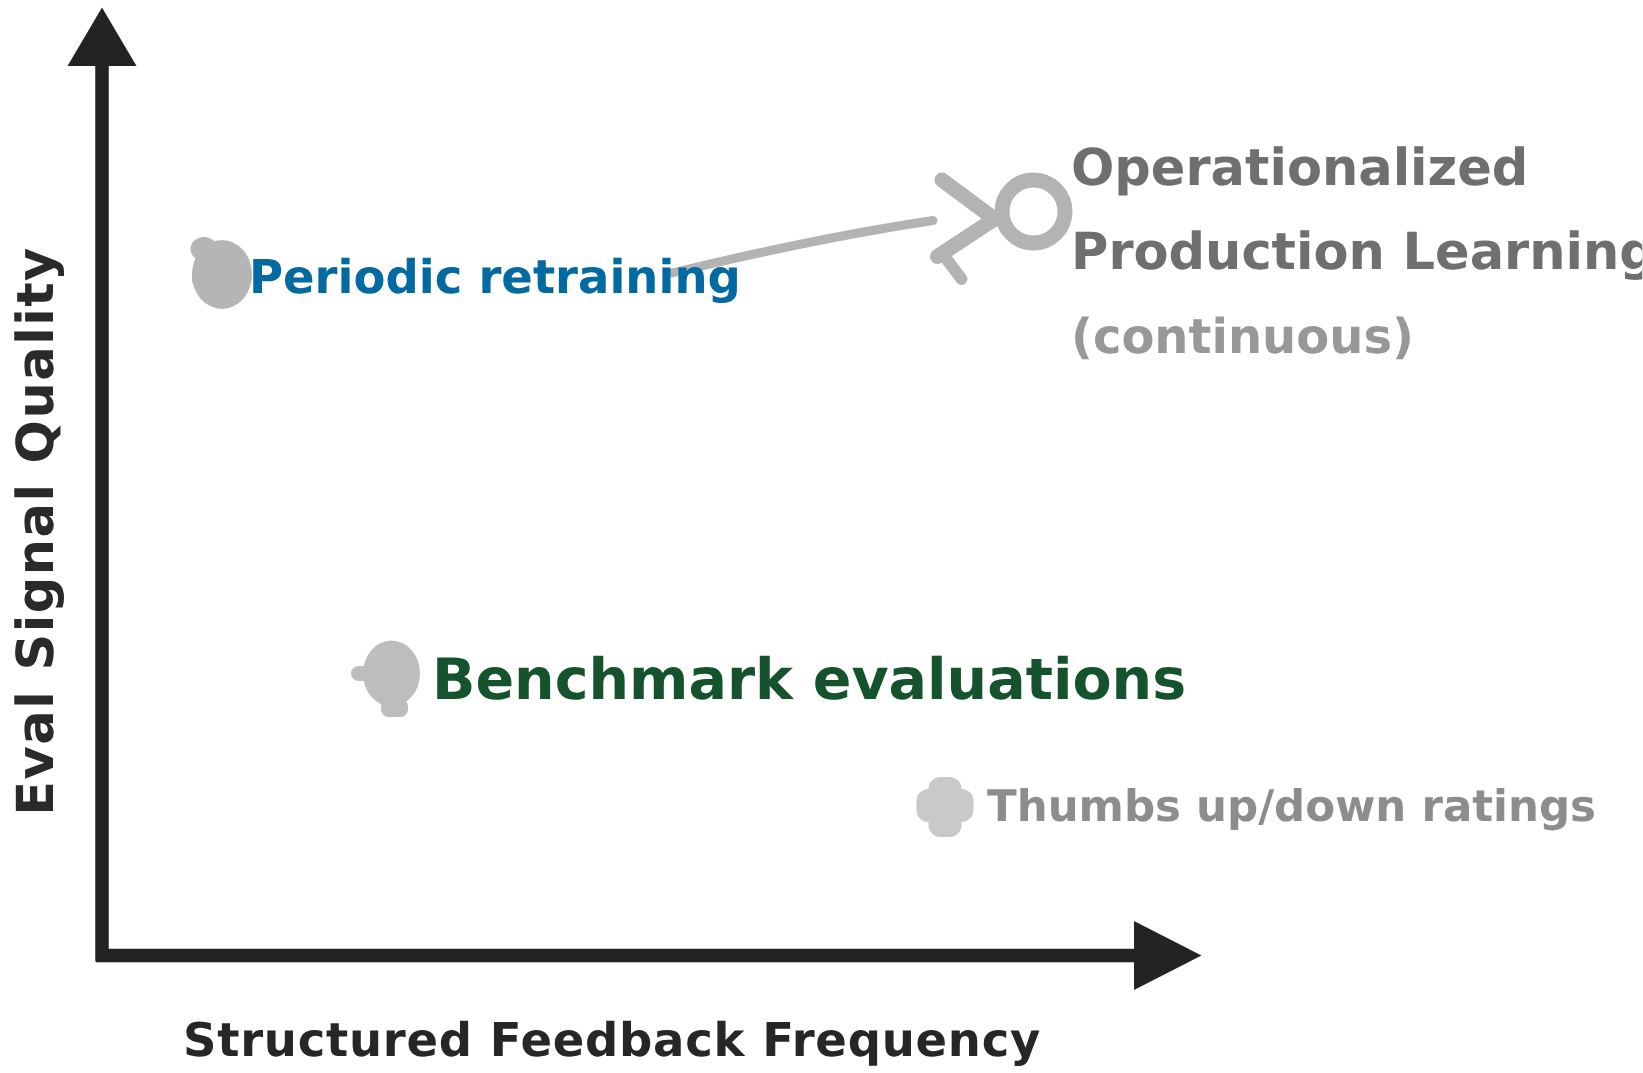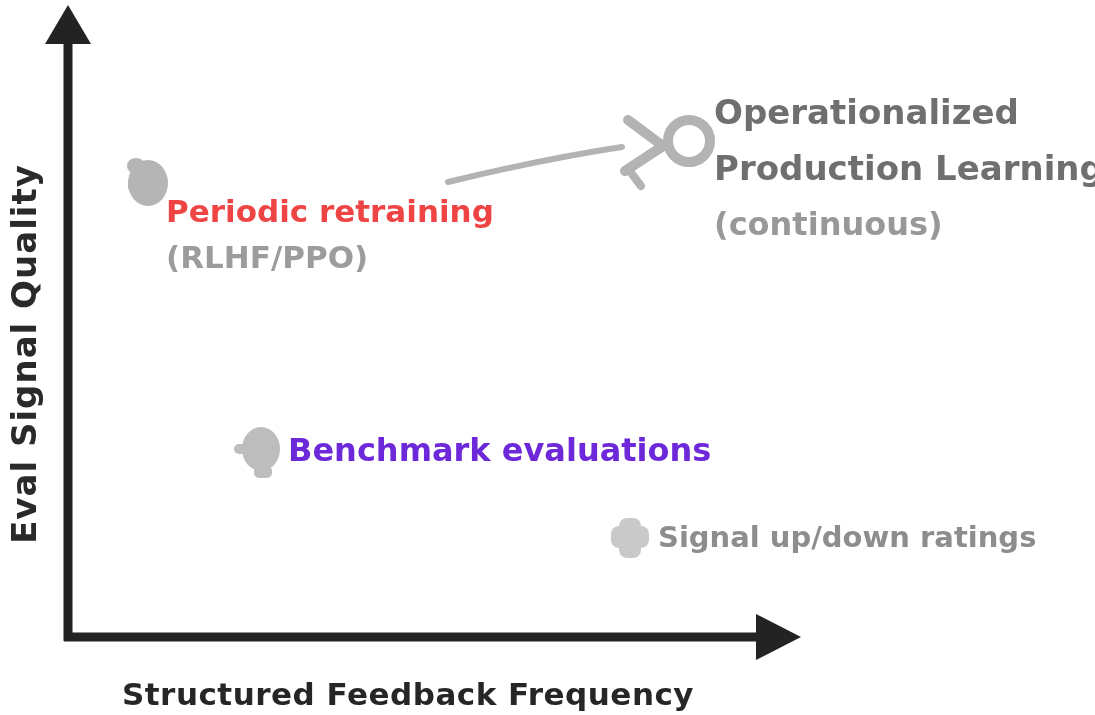--- a/index.html
+++ b/index.html
@@ -18,24 +18,24 @@
     transform:translate(-50%,-50%) rotate(-90deg);
     font-size:34px;color:#2a2a2a;letter-spacing:1px;
   }
   #x-axis-label{
     left:408px;top:694px;
     transform:translate(-50%,-50%);
     font-size:31px;color:#262626;letter-spacing:0.5px;
   }
   
   #p1-text{left:166px;top:162px;font-size:31px;line-height:46px;}
-  #p1-line1{color:#ef4444;margin-top:26px;}
+  #p1-line1{color:#0369a1;}
   #p1-line2{color:#9c9c9c;}
   
-  #p2-text{left:288px;top:431px;font-size:32px;color:#6d28d9;text-align:center;}
+  #p2-text{left:288px;top:431px;font-size:38px;color:#14532d;text-align:center;}
   
   #p3-text{left:658px;top:520px;font-size:29px;color:#8d8d8d;}
   
   #p4-text{left:714px;top:84px;font-size:34px;line-height:56px;}
   #p4-line1,#p4-line2{color:#6f6f6f;}
   #p4-line3{color:#989898;font-size:32px;}
 </style>
 </head>
 <body>
 
@@ -68,26 +68,25 @@
       <rect x="611" y="526" width="38" height="22" rx="8"></rect>
       <rect x="619" y="518" width="22" height="40" rx="8"></rect>
     </g>
   </svg>
 
   <div class="lbl" id="y-axis-label">Eval Signal Quality</div>
   <div class="lbl" id="x-axis-label">Structured Feedback Frequency</div>
 
   <div class="lbl" id="p1-text">
     <div id="p1-line1">Periodic retraining</div>
-    <div id="p1-line2">(RLHF/PPO)</div>
   </div>
 
   <div class="lbl" id="p2-text">Benchmark evaluations</div>
 
-  <div class="lbl" id="p3-text">Signal up/down ratings</div>
+  <div class="lbl" id="p3-text">Thumbs up/down ratings</div>
 
   <div class="lbl" id="p4-text">
     <div id="p4-line1">Operationalized</div>
     <div id="p4-line2">Production Learning</div>
     <div id="p4-line3">(continuous)</div>
   </div>
 
 </div>
 
 </body></html>

